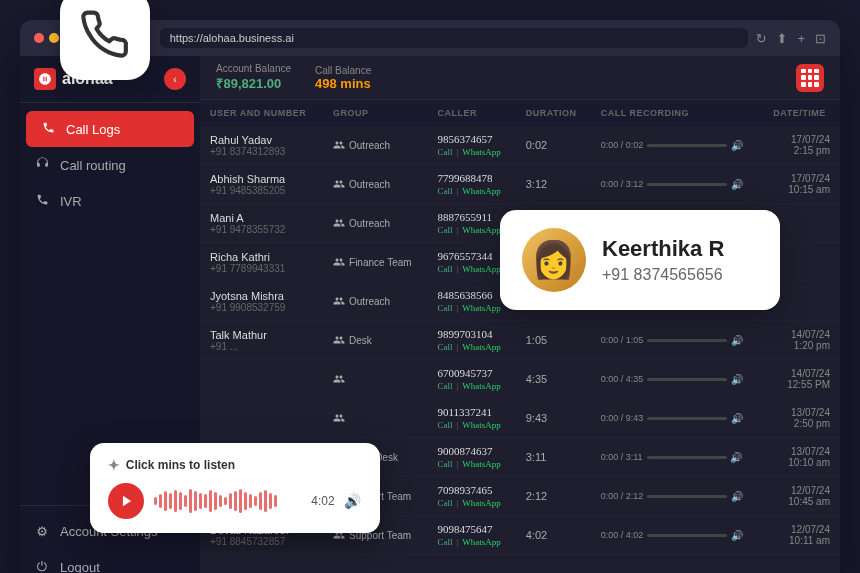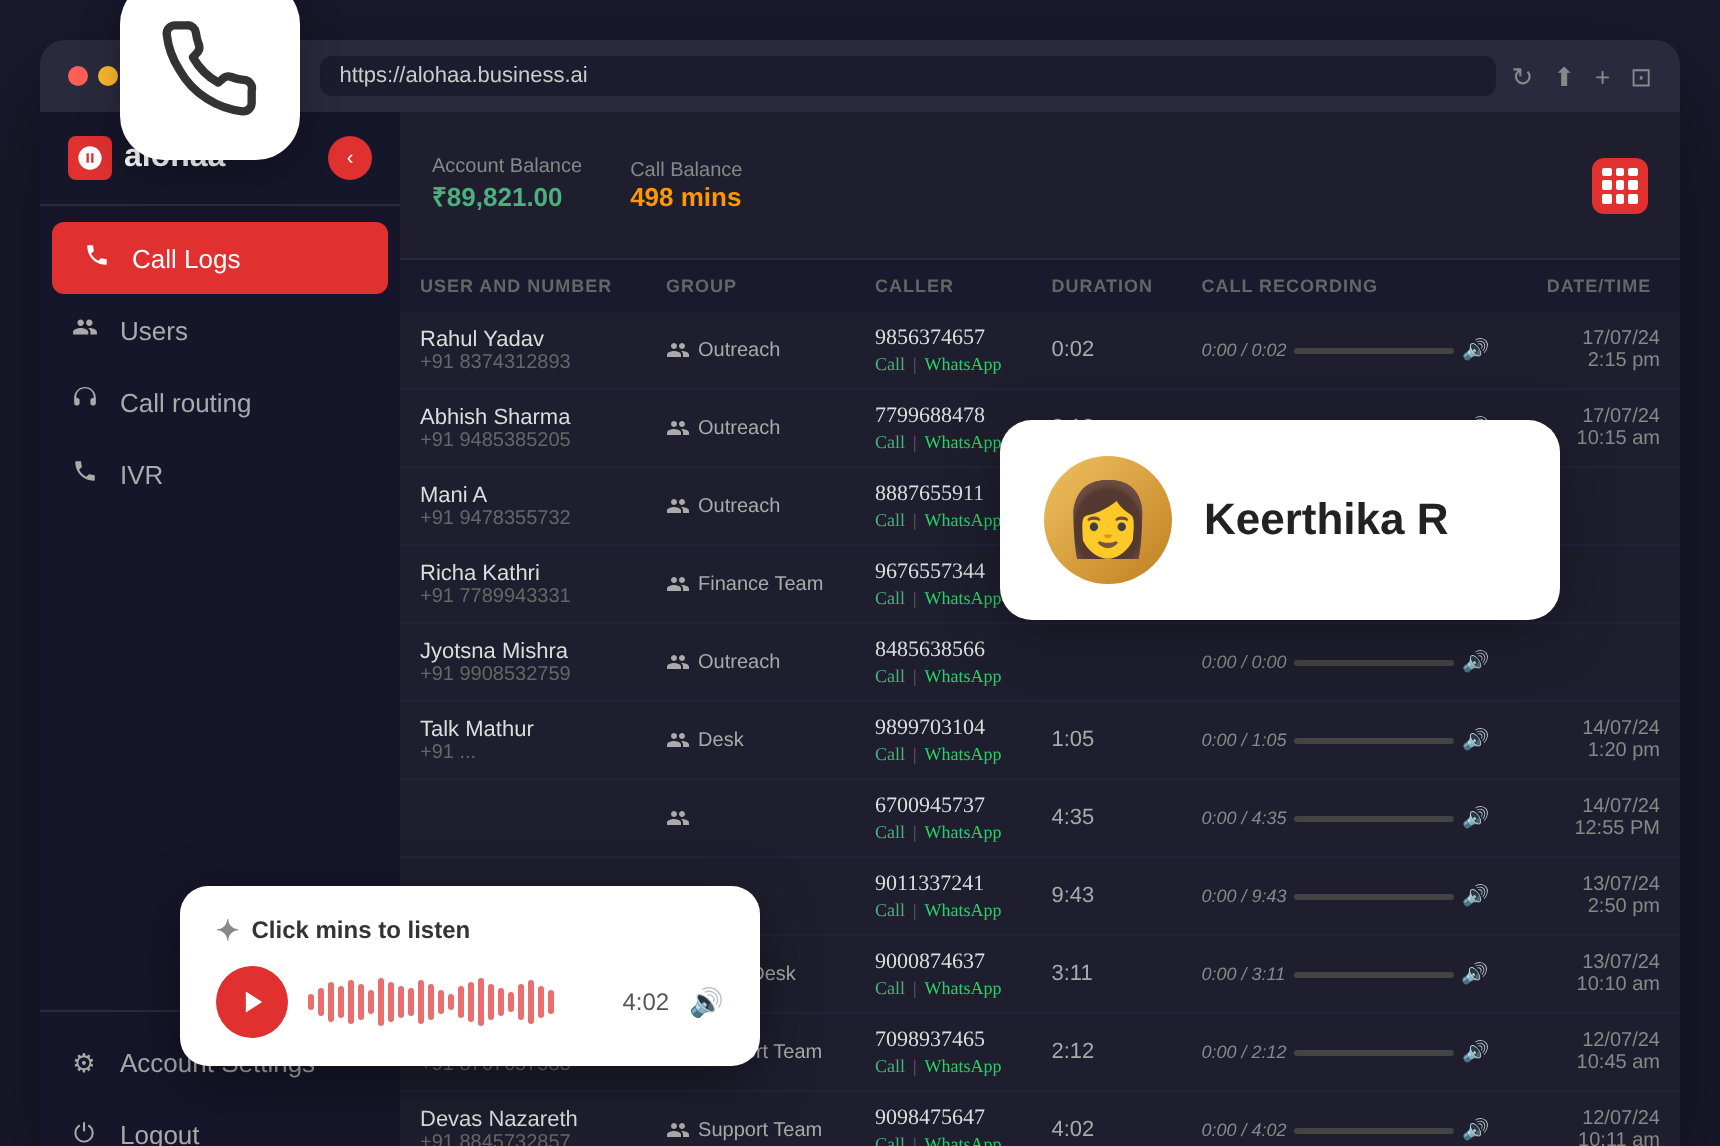--- a/index.html
+++ b/index.html
@@ -191,21 +191,21 @@
     .main-content {
       flex: 1;
       display: flex;
       flex-direction: column;
       overflow: hidden;
     }
 
     
     .main-header {
       background: #1e1e2e;
-      padding: 22px 16px;
+      padding: 7px 16px;
       display: flex;
       align-items: center;
       gap: 24px;
       border-bottom: 1px solid #2a2a3e;
     }
 
     .balance-item {
       display: flex;
       flex-direction: column;
     }
@@ -335,21 +335,20 @@
 
     .duration-text {
       color: #aaa;
       font-size: 11px;
     }
 
     .recording-bar-inner {
       display: flex;
       align-items: center;
       gap: 4px;
-      font-style: italic;
     }
 
     .rec-time {
       font-size: 9px;
       color: #888;
     }
 
     .rec-bar {
       width: 80px;
       height: 3px;
@@ -551,28 +550,20 @@
       </div>
 
       <div class="sidebar-nav">
         <div class="sidebar-item active">
           <span class="item-icon">
             <svg width="13" height="13" viewBox="0 0 24 24" fill="currentColor">
                 <path d="M6.6 10.8c1.4 2.8 3.8 5.1 6.6 6.6l2.2-2.2c.3-.3.7-.4 1-.2 1.1.4 2.3.6 3.6.6.6 0 1 .4 1 1V20c0 .6-.4 1-1 1-9.4 0-17-7.6-17-17 0-.6.4-1 1-1h3.5c.6 0 1 .4 1 1 0 1.3.2 2.5.6 3.6.1.3 0 .7-.2 1L6.6 10.8z"></path>
               </svg>
           </span>
           <span>Call Logs</span>
-        </div>
-        <div class="sidebar-item">
-          <span class="item-icon">
-            <svg width="13" height="13" viewBox="0 0 24 24" fill="currentColor">
-                <path d="M16 11c1.66 0 2.99-1.34 2.99-3S17.66 5 16 5c-1.66 0-3 1.34-3 3s1.34 3 3 3zm-8 0c1.66 0 2.99-1.34 2.99-3S9.66 5 8 5C6.34 5 5 6.34 5 8s1.34 3 3 3zm0 2c-2.33 0-7 1.17-7 3.5V19h14v-2.5c0-2.33-4.67-3.5-7-3.5zm8 0c-.29 0-.62.02-.97.05 1.16.84 1.97 1.97 1.97 3.45V19h6v-2.5c0-2.33-4.67-3.5-7-3.5z"></path>
-              </svg>
-          </span>
-          <span>Users</span>
         </div>
         <div class="sidebar-item">
           <span class="item-icon">
             <svg width="13" height="13" viewBox="0 0 24 24" fill="currentColor">
                 <path d="M12 1C6.48 1 2 5.48 2 11v5c0 1.1.9 2 2 2h1c1.1 0 2-.9 2-2v-3c0-1.1-.9-2-2-2H4v-1c0-4.41 3.59-8 8-8s8 3.59 8 8v1h-1c-1.1 0-2 .9-2 2v3c0 1.1.9 2 2 2h1c1.1 0 2-.9 2-2v-5c0-5.52-4.48-10-10-10z"></path>
               </svg>
           </span>
           <span>Call routing</span>
         </div>
         <div class="sidebar-item">
@@ -1102,16 +1093,17 @@
       <span class="audio-vol">🔊</span>
     </div>
   </div>
 
   <div class="contact-card">
     <div class="contact-avatar">
       <span style="font-size:36px;">👩</span>
     </div>
     <div class="contact-info">
       <span class="contact-name">Keerthika R</span>
+      <span class="contact-phone">+91 8374565656</span>
     </div>
   </div>
 
 </div>
 
 </body></html>

